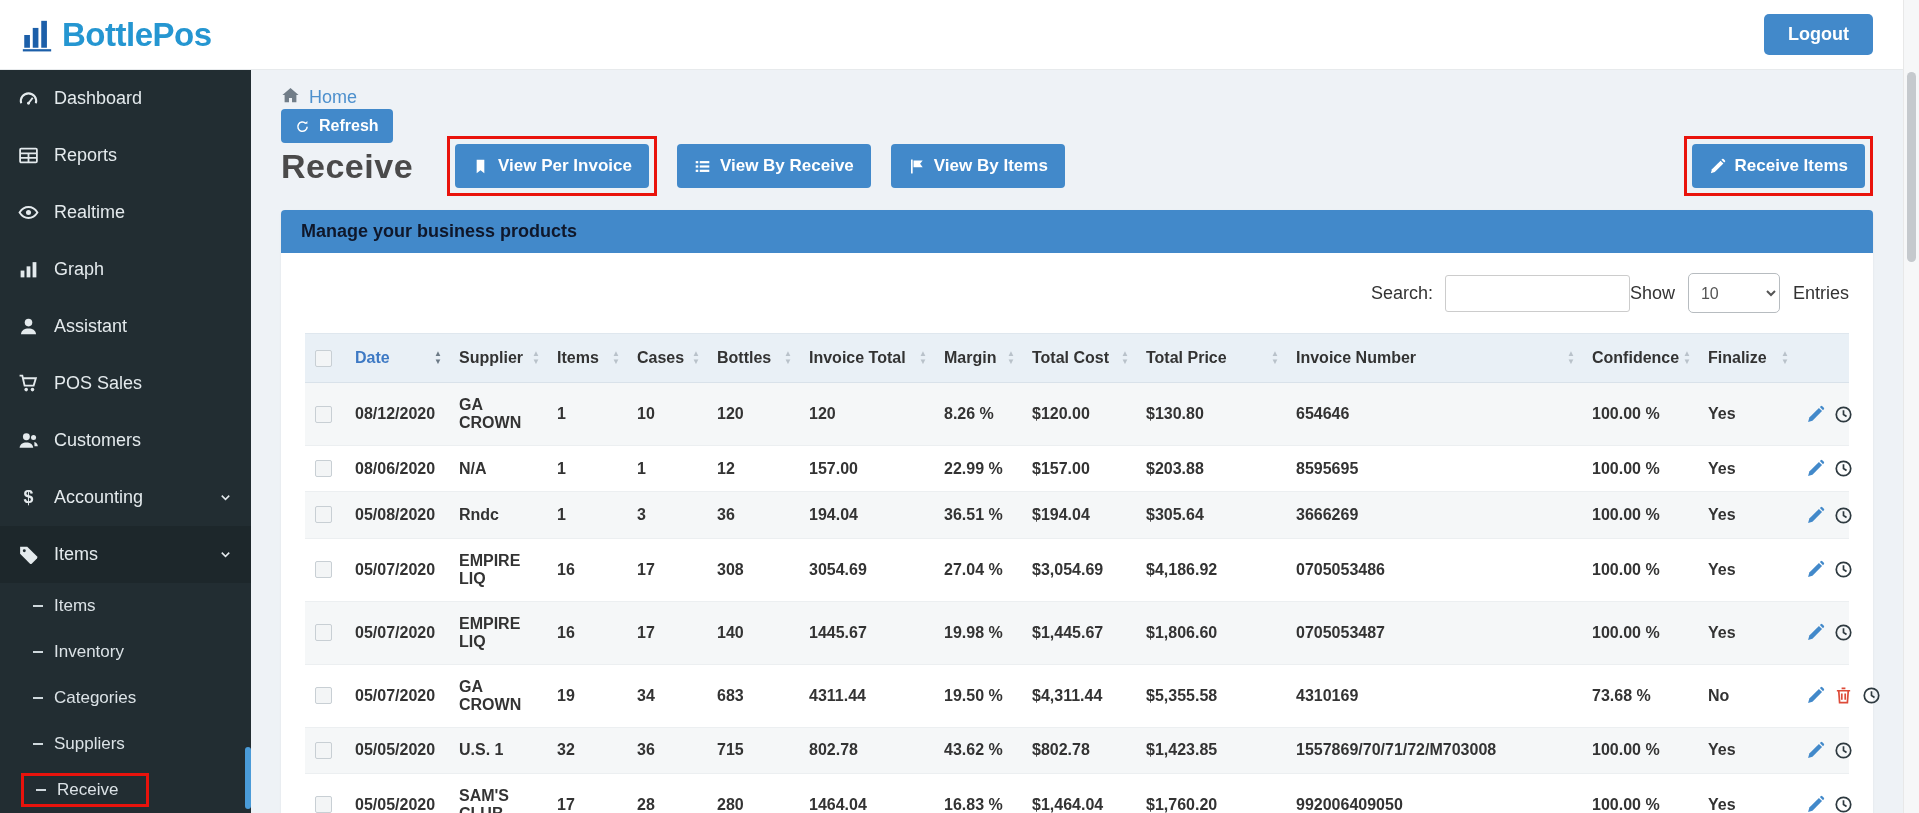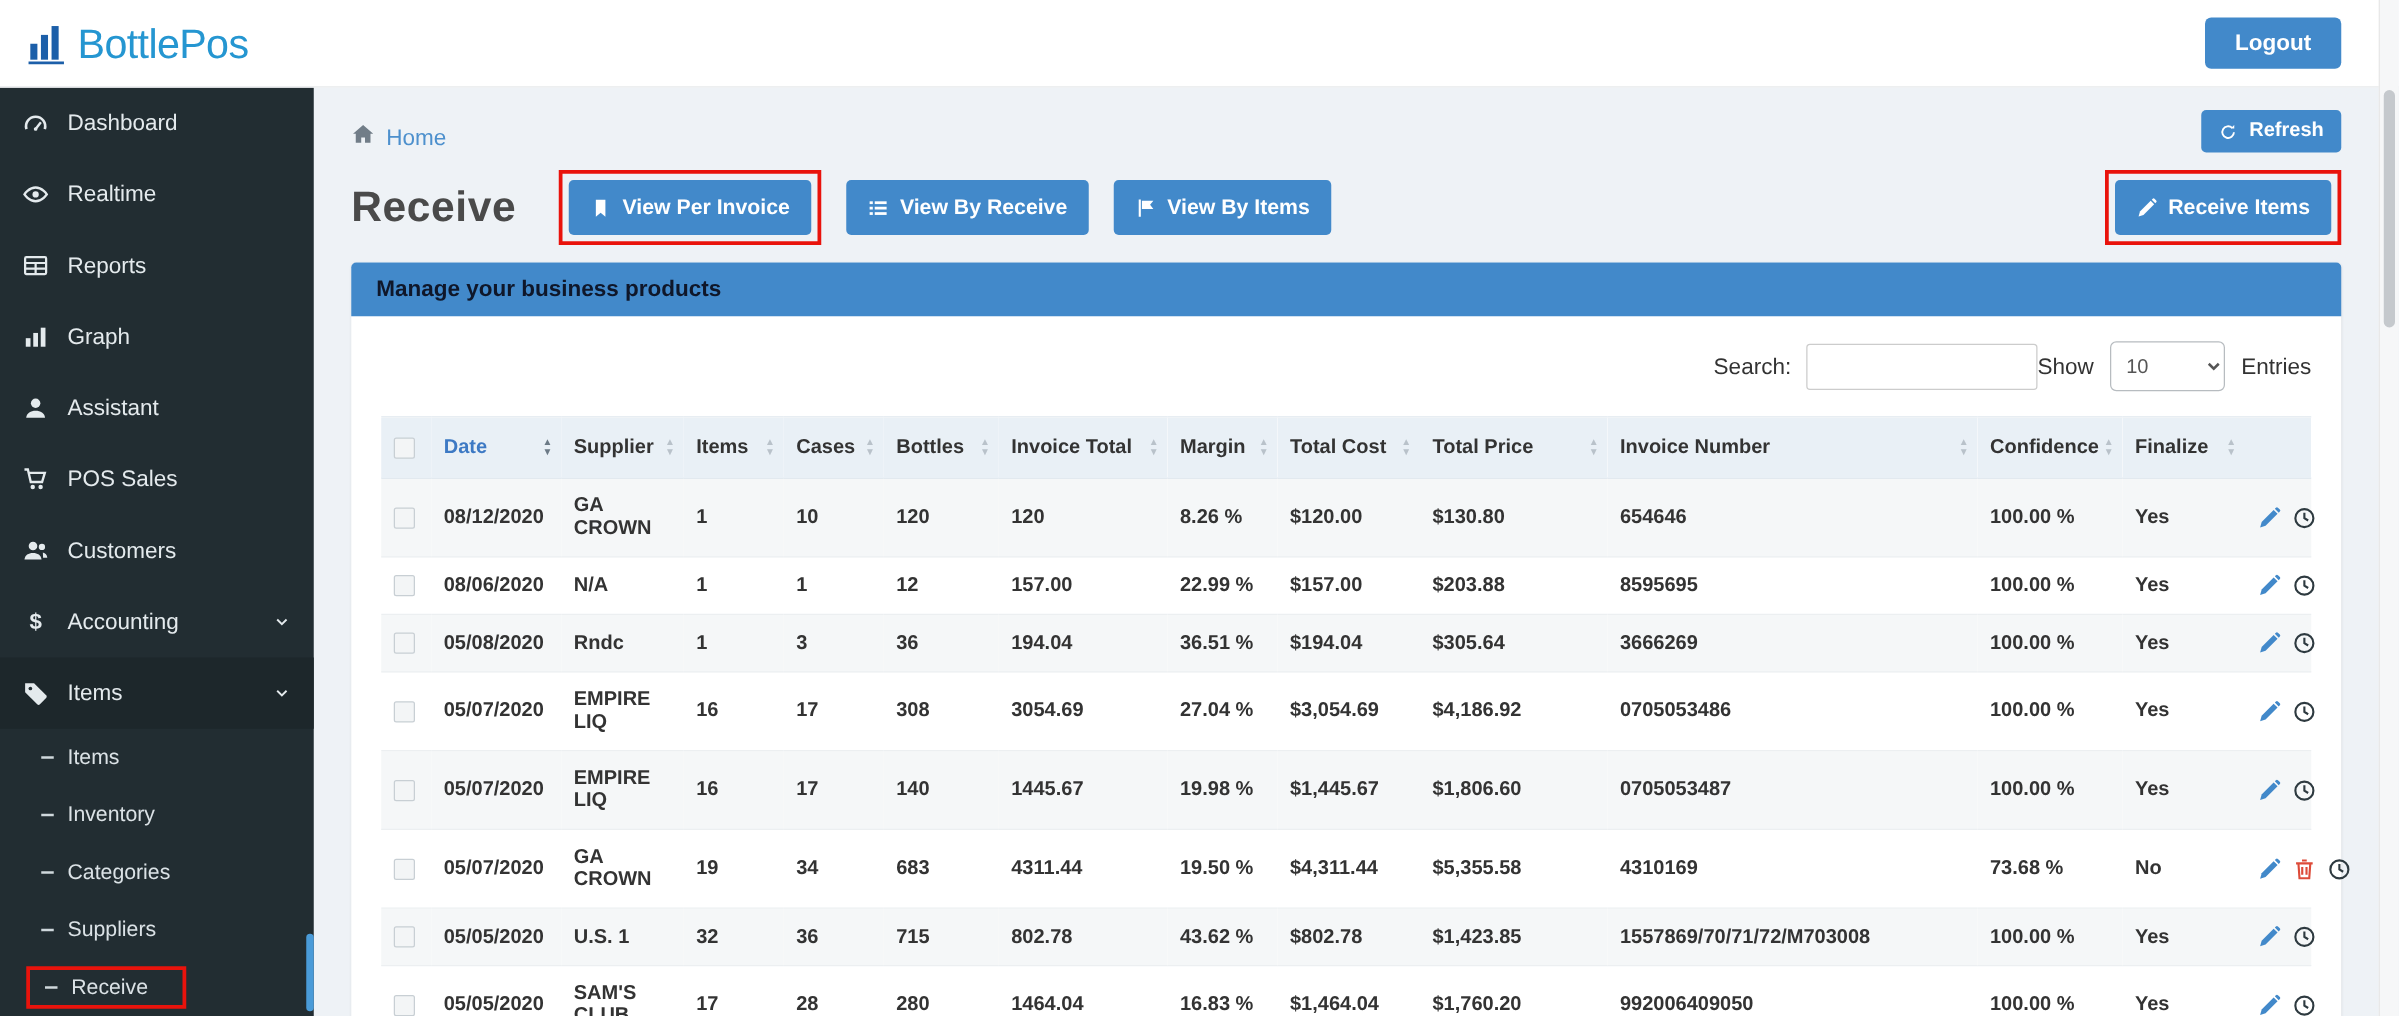--- a/index.html
+++ b/index.html
@@ -5,21 +5,21 @@
   * { margin:0; padding:0; box-sizing:border-box; }
   html,body { width:1919px; height:813px; overflow:hidden; }
   body { font-family:"Liberation Sans","DejaVu Sans",sans-serif; background:var(--content-bg,#eef2f6); position:relative; }
 
   
   .topbar { position:absolute; top:0; left:0; right:0; height:70px; background:#fff;
             display:flex; align-items:center; justify-content:space-between;
             padding:0 46px 0 20px; border-bottom:1px solid #e7eaec; z-index:5; }
   .brand { display:flex; align-items:center; gap:8px; }
   .brand svg { width:34px; height:34px; }
-  .brand-text { font-size:33px; font-weight:normal; color:var(--brand-blue,#2596d1); letter-spacing:-0.5px; }
+  .brand-text { font-size:33px; font-weight:bold; color:var(--brand-blue,#2596d1); letter-spacing:-0.5px; }
   .btn { border:none; cursor:pointer; background:var(--primary,#4289ca); color:#fff; border-radius:4px;
          display:inline-flex; align-items:center; gap:9px; font-family:inherit;font-weight:bold; }
   .logout { font-size:18px; padding:10px 24px; border-radius:5px; }
 
   
   .sidebar { position:absolute; top:70px; left:0; bottom:0; width:251px; background:var(--sidebar-bg,#222d32); }
   .side-item { display:flex; align-items:center; gap:15px; height:57px; padding:0 18px;
                color:#e4eaed; font-size:18px; cursor:pointer; }
   .side-item .sicon { width:21px; height:21px; flex:none; display:flex; }
   .side-item .sicon svg { width:21px; height:21px; }
@@ -29,21 +29,21 @@
   .submenu { list-style:none; }
   .subitem { display:flex; align-items:center; height:46px; padding:0 18px 0 33px;
              color:#dbe2e6; font-size:17px; gap:11px; cursor:pointer; }
   .dash { width:10px; height:2px; background:#cfd8dc; flex:none; }
   .ann-inline { display:flex; align-items:center; gap:11px; border:3px solid var(--annotation-red,#e9130c);
                 padding:4px 28px 4px 12px; margin-left:-12px; }
   .side-accent { position:absolute; right:0; bottom:4px; width:6px; height:62px; background:#4a9bd8; border-radius:3px; }
 
   
   main { position:absolute; left:251px; top:70px; right:0; bottom:0; padding:16px 46px 0 30px; }
-  .crumb-row { display:flex; align-items:flex-end; justify-content:space-between; height:36px; }
+  .crumb-row { display:flex; align-items:flex-start; justify-content:space-between; height:36px;flex-direction:column; }
   .crumb { display:flex; align-items:center; gap:9px; }
   .hicon svg { width:19px; height:19px; }
   .crumb-link { color:var(--link-blue,#4d90cd); font-size:18px; text-decoration:none; cursor:pointer; }
   .refresh { font-size:16px; padding:8px 14px; font-weight:bold; }
   .refresh svg { width:15px; height:15px; }
 
   .title-row { display:flex; align-items:center; margin-top:14px; }
   h1 { font-size:34px; color:#4a4a4a; font-weight:600; margin-right:34px; letter-spacing:0.5px; }
   .view-btn { font-size:17px; font-weight:bold; padding:12px 17px; }
   .view-btn svg { width:17px; height:17px; }
@@ -114,35 +114,35 @@
           <svg viewBox="0 0 20 20" fill="none" stroke="currentColor" stroke-width="2">
             <path d="M3 14.5a7.3 7.3 0 1 1 14 0"></path>
             <path d="M10 14.5l4-5.2" stroke-width="1.8"></path>
             <circle cx="10" cy="14.5" r="1.4" fill="currentColor" stroke="none"></circle>
           </svg>
         </span>
       <span>Dashboard</span>
     </a>
     <a class="side-item">
       <span class="sicon">
+          <svg viewBox="0 0 20 20" fill="none" stroke="currentColor" stroke-width="1.7">
+            <rect x="2" y="3.5" width="16" height="13" rx="1"></rect>
+            <path d="M2 8h16M2 12.2h16M10 8v8.5"></path>
+          </svg>
+        </span>
+      <span>Reports</span>
+    </a>
+    <a class="side-item">
+      <span class="sicon">
           <svg viewBox="0 0 20 20" fill="none" stroke="currentColor" stroke-width="1.8">
             <path d="M1.5 10S4.8 4.8 10 4.8 18.5 10 18.5 10 15.2 15.2 10 15.2 1.5 10 1.5 10z"></path>
             <circle cx="10" cy="10" r="2.4" fill="currentColor" stroke="none"></circle>
           </svg>
         </span>
       <span>Realtime</span>
-    </a>
-    <a class="side-item">
-      <span class="sicon">
-          <svg viewBox="0 0 20 20" fill="none" stroke="currentColor" stroke-width="1.7">
-            <rect x="2" y="3.5" width="16" height="13" rx="1"></rect>
-            <path d="M2 8h16M2 12.2h16M10 8v8.5"></path>
-          </svg>
-        </span>
-      <span>Reports</span>
     </a>
     <a class="side-item">
       <span class="sicon">
           <svg viewBox="0 0 20 20" fill="currentColor">
             <rect x="2.5" y="11" width="3.6" height="6.5"></rect>
             <rect x="8.2" y="7" width="3.6" height="10.5"></rect>
             <rect x="13.9" y="3" width="3.6" height="14.5"></rect>
           </svg>
         </span>
       <span>Graph</span>

